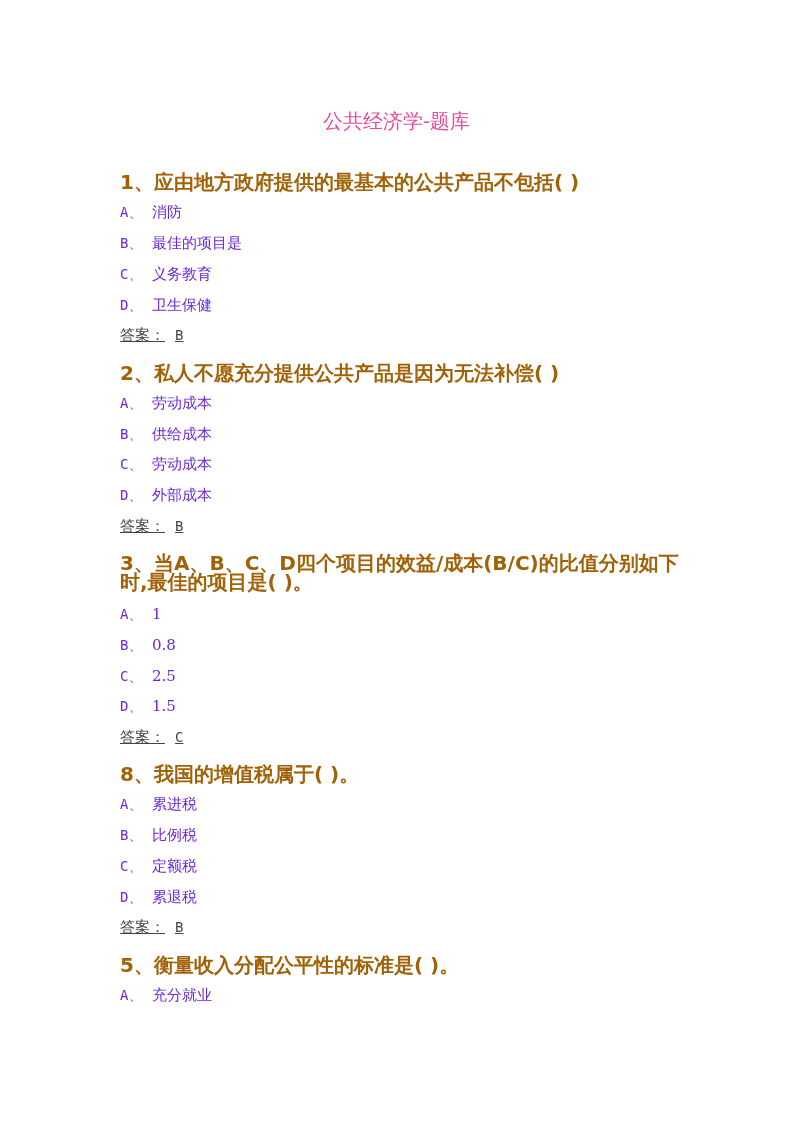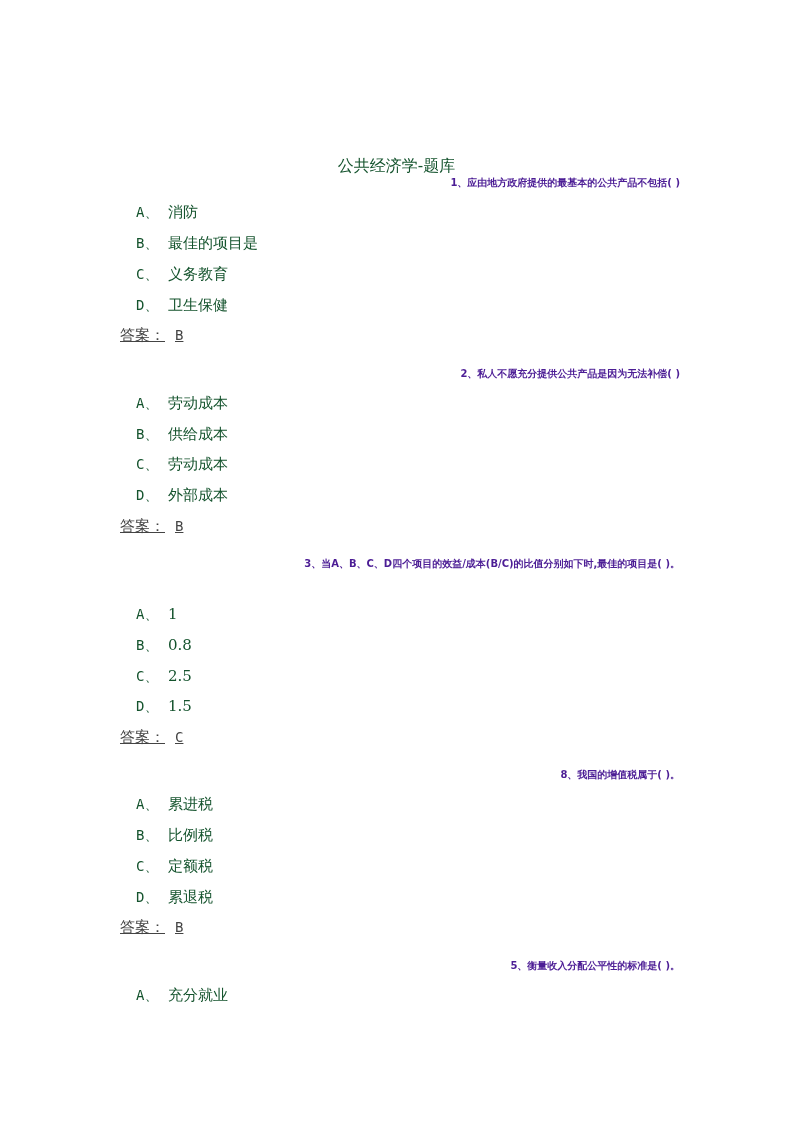--- a/index.html
+++ b/index.html
@@ -1,22 +1,22 @@
 <!DOCTYPE html>
 <html><head>
   <meta charset="utf-8">
   <style>
     html, body { margin: 0; padding: 0; background: #ffffff; }
     body { width: 793px; height: 1122px; position: relative; overflow: hidden;
            font-family: "DejaVu Serif", "Liberation Serif", serif; color: #222; }
     .title { position: absolute; top: 108px; left: 0; width: 793px; text-align: center;
-             font-size: 16px; color: #14532d; margin-top: 48px; }
-    .q { position: absolute; left: 120px; font-size: 10px; font-weight: bold; color: #4c1d95;
-         font-family: "DejaVu Sans", "Liberation Sans", sans-serif; line-height: 19px; width: 560px; text-align: right; }
-    .opt { position: absolute; left: 120px; font-size: 15px; color: #14532d; margin-left: 16px; }
+             font-size: 20px; color: #ec4899; }
+    .q { position: absolute; left: 120px; font-size: 20px; font-weight: bold; color: #a16207;
+         font-family: "DejaVu Sans", "Liberation Sans", sans-serif; line-height: 19px; width: 560px; }
+    .opt { position: absolute; left: 120px; font-size: 15px; color: #6d28d9; }
     .opt .letter { display: inline-block; width: 32px; font-family: "DejaVu Sans Mono", "Liberation Mono", monospace; font-size: 14px; }
     .ans { position: absolute; left: 120px; font-size: 15px; color: #444; text-decoration: underline; }
     .ans .v { margin-left: 10px; font-family: "DejaVu Sans Mono", "Liberation Mono", monospace; font-size: 14px; }
   </style>
 </head>
 <body>
 
 <div class="title">公共经济学-题库</div>
 
 <div class="q" style="top:173px">1、应由地方政府提供的最基本的公共产品不包括( )</div>

